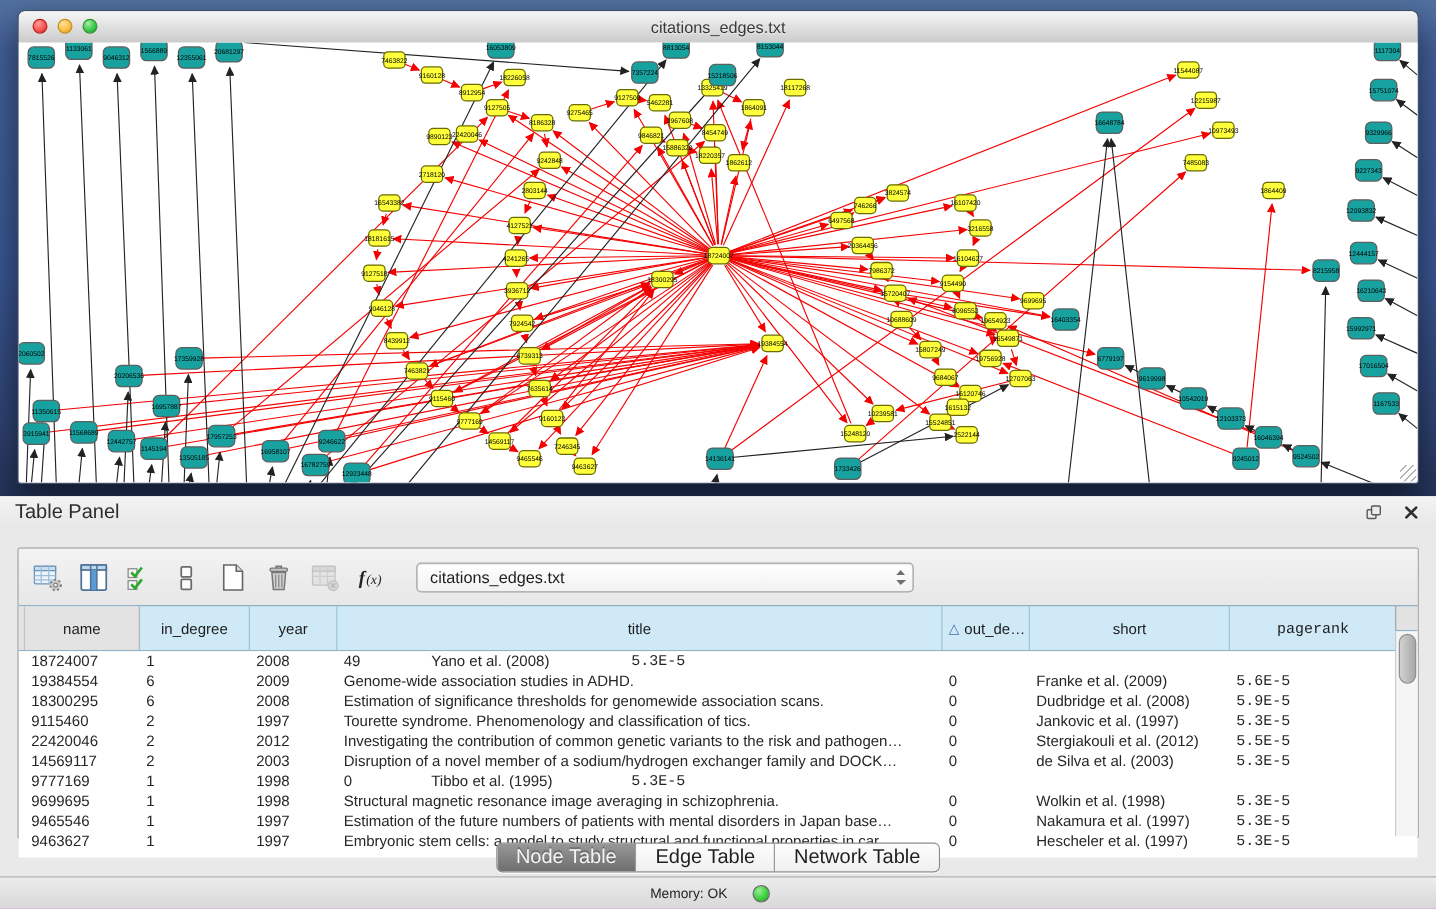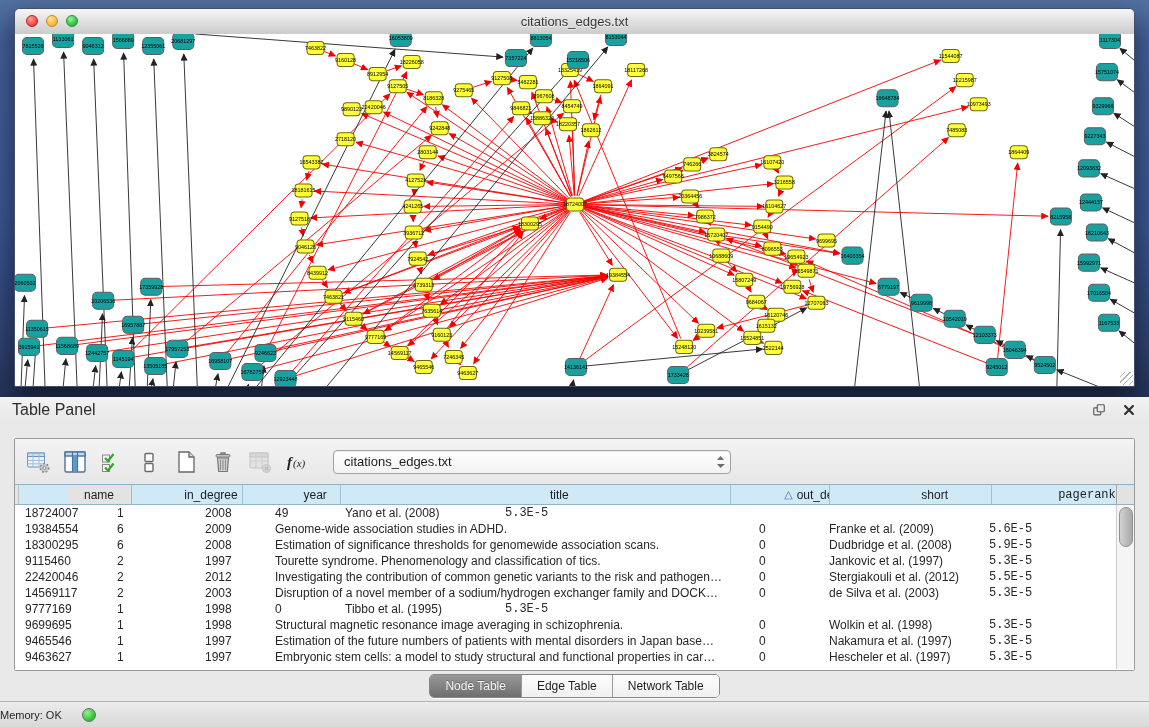--- a/index.html
+++ b/index.html
@@ -40,22 +40,22 @@
     background:linear-gradient(#f3f3f3,#e7e7e7);}
   .ticon{width:26px;height:26px;display:flex;align-items:center;justify-content:center;}
   .ticon svg{width:24px;height:24px;}
   .ticon.disabled{opacity:.45;}
   .tselect{margin-left:12px;width:398px;height:24px;box-sizing:border-box;border:1px solid #a3a3a3;
     border-radius:4px;background:linear-gradient(#ffffff,#f2f2f2);display:flex;align-items:center;
     font-size:13px;color:#1e1e1e;padding:0 5px;box-shadow:inset 0 1px 1px rgba(0,0,0,.08);}
   .tselect .val{flex:1;padding-left:5px;}
   .tselect svg{width:9px;height:14px;}
 
-  .thead{display:flex;height:21px;box-sizing:border-box;background:#cfe9f7;
-    border-top:1px solid #8fb2c4;border-bottom:1px solid #8fb2c4;gap:48px;}
+  .thead{display:flex;height:37px;box-sizing:border-box;background:#cfe9f7;
+    border-top:1px solid #8fb2c4;border-bottom:1px solid #8fb2c4;}
   .hgutter{width:4px;background:#e4e4e4;border-right:1px solid #c2c2c2;}
   .hcell{box-sizing:border-box;border-right:1px solid #9cc3d6;font-size:12px;color:#1d1d1d;
     display:flex;align-items:center;justify-content:center;white-space:nowrap;overflow:hidden;}
   .hcell.grey{background:#e3e3e3;border-right-color:#b5b5b5;}
   .hcell.left{justify-content:flex-start;padding-left:5px;}
   .sortglyph{color:#3c6fae;margin-right:4px;font-size:11px;}
   .c0{width:92px}.c1{width:88px}.c2{width:70px}.c3{width:484px}.c4{width:70px}.c5{width:160px}
   .c6{width:133px;border-right:none!important;font-family:Liberation Mono, monospace;}
 
   .tbody{height:165px;overflow:hidden;background:#fff;}
@@ -66,28 +66,28 @@
   .scroll-corner{position:absolute;top:45px;right:0;width:18px;height:21px;box-sizing:border-box;
     background:#e2e2e2;border-left:1px solid #a8a8a8;border-top:1px solid #8fb2c4;border-bottom:1px solid #8fb2c4;}
   .vscroll{position:absolute;top:66px;right:0;bottom:1px;width:18px;box-sizing:border-box;
     background:#f5f5f5;border-left:1px solid #cdcdcd;}
   .vthumb{position:absolute;top:2px;left:2px;width:12px;height:38px;border-radius:7px;
     background:linear-gradient(90deg,#d2d2d2,#a8a8a8);border:1px solid #909090;}
 
   .tabsbar{position:absolute;top:277px;left:0;width:100%;display:flex;justify-content:center;}
   .seg{display:flex;height:22px;border:1px solid #878787;border-radius:5px;overflow:hidden;
     background:#fff;box-shadow:0 1px 0 rgba(255,255,255,.8);}
-  .seg .tab{display:flex;align-items:center;justify-content:center;padding:0 15px;font-size:12px;
+  .seg .tab{display:flex;align-items:center;justify-content:center;padding:0 15px;font-size:16px;
     color:#1f1f1f;border-right:1px solid #9a9a9a;background:linear-gradient(#fdfdfd,#f0f0f0);}
   .seg .tab:last-child{border-right:none;}
   .seg .tab.active{background:linear-gradient(#989898,#6e6e6e);color:#f5f5f5;text-shadow:0 -1px 0 rgba(0,0,0,.25);}
 
   .statusbar{position:absolute;left:0;bottom:0;width:100%;height:26px;box-sizing:border-box;
     background:linear-gradient(#ececec,#d8d8d8);border-top:1px solid #b2b2b2;
-    display:flex;align-items:center;justify-content:flex-start;gap:20px;padding-right:13px;}
+    display:flex;align-items:center;justify-content:center;gap:20px;padding-right:13px;}
   .memlbl{font-size:11px;color:#1f1f1f;}
   .memdot{width:14px;height:14px;border-radius:50%;box-sizing:border-box;
     background:radial-gradient(circle at 35% 30%,#93f193,#3ecb3e 58%,#21a021);border:1px solid #6c6c6c;}
   .hiddefs{position:absolute;width:0;height:0;overflow:hidden;}
 </style>
 </head>
 <body>
 
 <svg class="hiddefs" aria-hidden="true">
   <defs>

